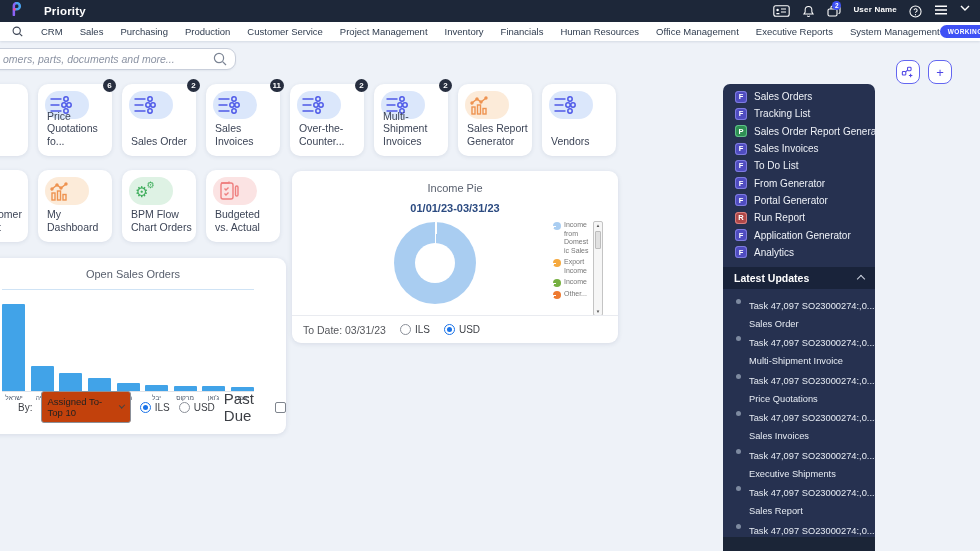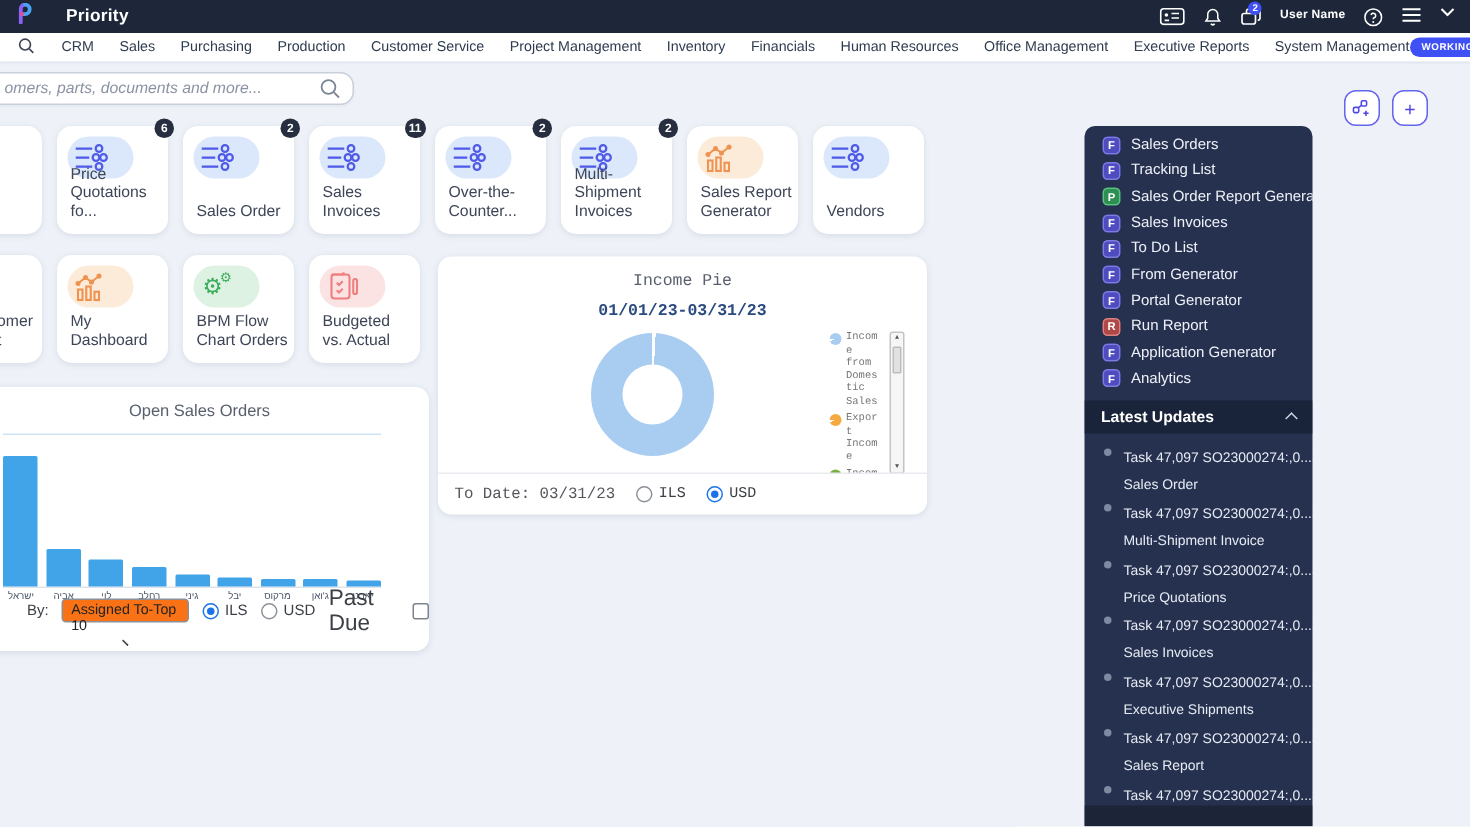--- a/index.html
+++ b/index.html
@@ -63,21 +63,21 @@
   .tile .badge{position:absolute;top:-5px;right:-4px;min-width:13px;height:13px;
     border-radius:7px;background:var(--badge-bg);color:#fff;font-size:8px;font-weight:bold;
     display:flex;align-items:center;justify-content:center;padding:0 3px;}
   .tile.partial2 .tlabel{left:44px;}
 
   
   .card{position:absolute;background:#fff;border-radius:9px;box-shadow:0 1px 5px rgba(40,60,100,.12);}
   .card-title{font-size:11px;color:#59606e;text-align:center;}
 
   
-  .income-card{left:292px;top:171px;width:326px;height:172px;font-family:Liberation Mono, monospace;}
+  .income-card{left:292px;top:171px;width:326px;height:172px;}
   .income-card .card-title{margin-top:11px;}
   .income-date{margin-top:8px;text-align:center;font-size:11px;font-weight:bold;color:var(--date-blue);}
   .donut{position:absolute;left:102px;top:51px;width:82px;height:82px;border-radius:50%;}
   .donut::after{content:"";position:absolute;left:21px;top:21px;width:40px;height:40px;
     border-radius:50%;background:#fff;}
   .legend{position:absolute;left:261px;top:50px;width:36px;height:95px;overflow:hidden;}
   .legend-entry{display:flex;gap:3px;margin-bottom:3px;}
   .legend-pie{width:8px;height:8px;border-radius:50%;flex:none;margin-top:1px;}
   .legend-txt{font-size:7px;line-height:8.5px;color:#777;word-break:break-word;}
   .vscroll{position:absolute;left:301px;top:50px;width:10px;height:95px;border:1px solid #c4c4c4;
@@ -102,21 +102,21 @@
   .sales-card .card-title{margin-top:10px;}
   .plot{position:absolute;left:22px;top:31px;width:252px;height:103px;
     border-top:1px solid #cfe3f5;border-bottom:1px solid #dfe3ea;
     display:flex;justify-content:space-between;align-items:flex-end;}
   .bar{width:23px;background:var(--bar-blue);border-radius:1px 1px 0 0;}
   .xlabels{position:absolute;left:22px;top:136px;width:252px;display:flex;justify-content:space-between;}
   .xlabels span{width:24px;text-align:center;font-size:6.5px;color:#4a5568;white-space:nowrap;}
   .sales-controls{position:absolute;left:38px;bottom:10px;display:flex;align-items:center;gap:9px;}
   .by-label{font-size:10px;color:#3c3f45;}
   .dropdown{display:flex;align-items:center;gap:7px;border:1px solid #8b9099;border-radius:3px;
-    background:#f97316;padding:1px 6px 2px 5px;font-size:9.5px;color:#222;cursor:pointer;height:16px;flex-direction:column;}
+    background:#c2410c;padding:1px 6px 2px 5px;font-size:9.5px;color:#222;cursor:pointer;height:32px;}
   .chev{width:5px;height:5px;border-right:1.3px solid #444;border-bottom:1.3px solid #444;
     transform:rotate(45deg);margin-top:-2px;}
   .pastdue{display:flex;align-items:center;gap:5px;font-size:15px;color:#3c3f45;}
 
   
   .right-panel{position:absolute;left:723px;top:84px;width:152px;height:467px;
     background:var(--panel-bg);border-radius:7px 7px 0 0;overflow:hidden;z-index:10;}
   .panel-head{height:22px;background:var(--panel-head-bg);display:flex;align-items:center;
     justify-content:space-between;padding:0 11px;cursor:pointer;}
   .panel-head .ph-title{font-size:10.5px;font-weight:bold;color:#fff;}

